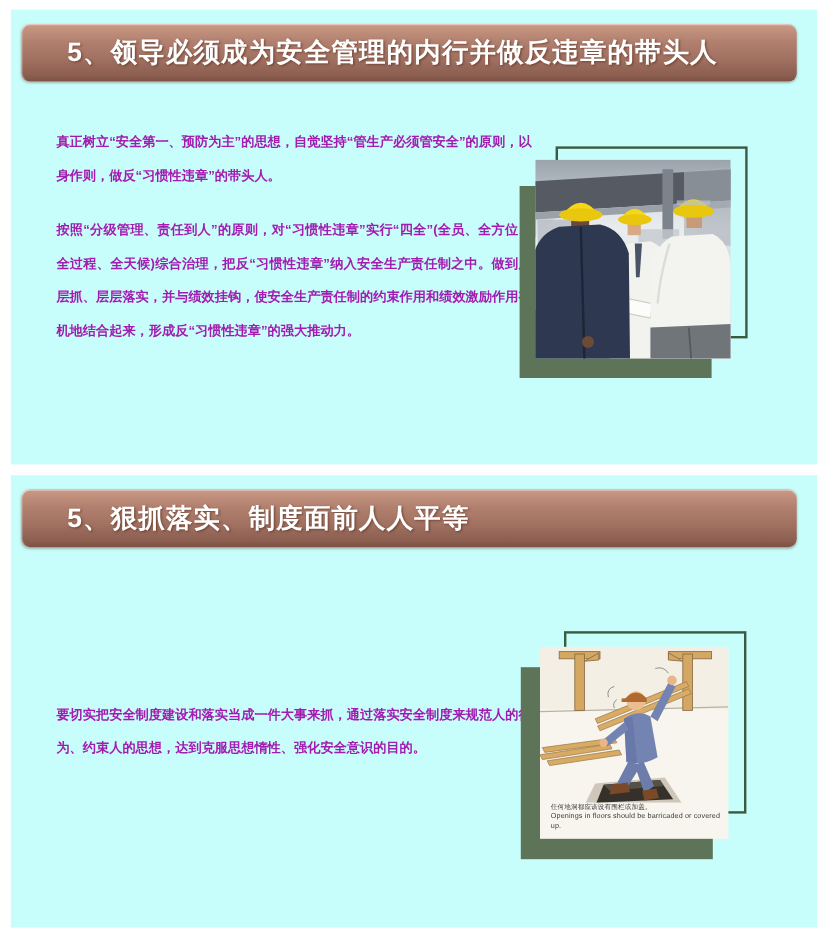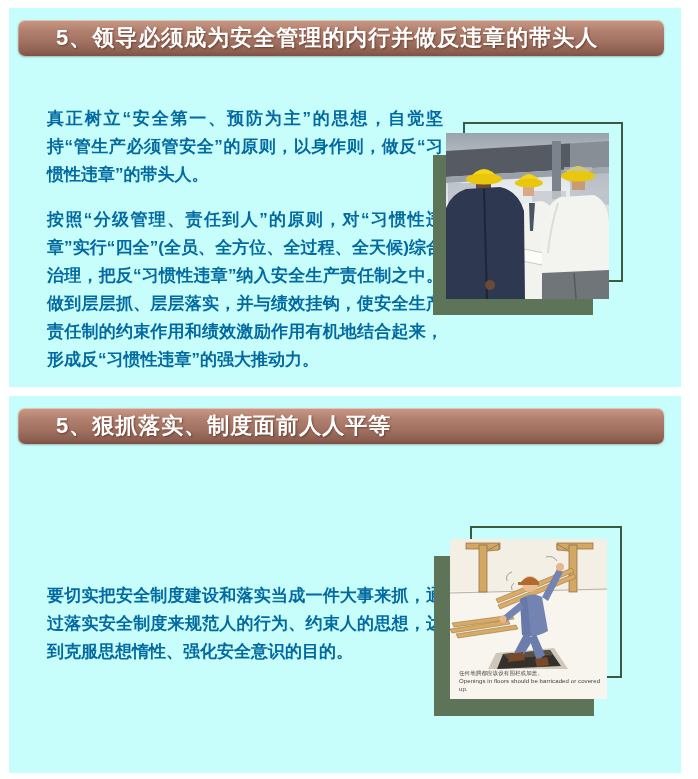--- a/index.html
+++ b/index.html
@@ -14,37 +14,37 @@
   }
   .panel {
     position: absolute; left: 9px; width: 672px;
     background: #c7fdfb;
   }
   .panel-1 { top: 8px;   height: 379px; }
   .panel-2 { top: 396px; height: 377px; }
 
   .banner {
     position: absolute; left: 9px; top: 12px;
-    width: 646px; height: 36px;
+    width: 646px; height: 48px;
     border-radius: 7px;
     background: linear-gradient(180deg, #c99a85 0%, #b2806f 30%, #a07060 62%, #8c5f51 88%, #7d5144 100%);
     box-shadow: inset 0 1px 0 rgba(255,255,255,0.45), inset 1px 0 0 rgba(255,255,255,0.25), 0 1px 2px rgba(90,50,35,0.35);
     display: flex; align-items: center;
   }
   .banner-title {
     padding-left: 38px;
     font-size: 22px; font-weight: bold; color: #ffffff;
     letter-spacing: 1px;
     text-shadow: 1px 1px 2px rgba(70,30,15,0.55);
     white-space: nowrap;
   }
 
   .text-block {
     position: absolute; left: 38px; width: 396px;
-    color: #0369a1; font-size: 17px; font-weight: 600;
+    color: #a21caf; font-size: 11px; font-weight: 600;
     line-height: 28px; text-align: justify;
   }
   .text-block-1 { top: 97px; }
   .text-block-2 { top: 186px; }
   .text-block p + p { margin-top: 17px; }
 
   .figure { position: absolute; }
   .outline-square {
     position: absolute; border: 2px solid #3a5a42; background: transparent; z-index: 1;
   }

